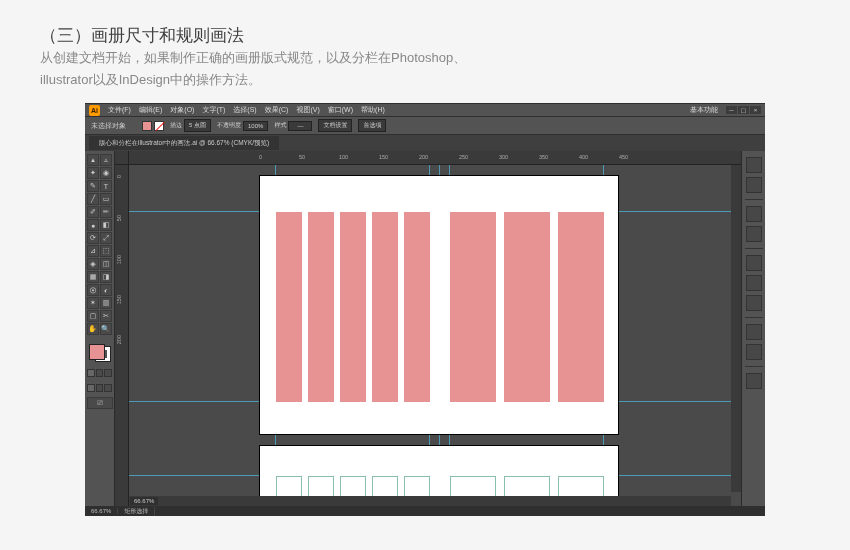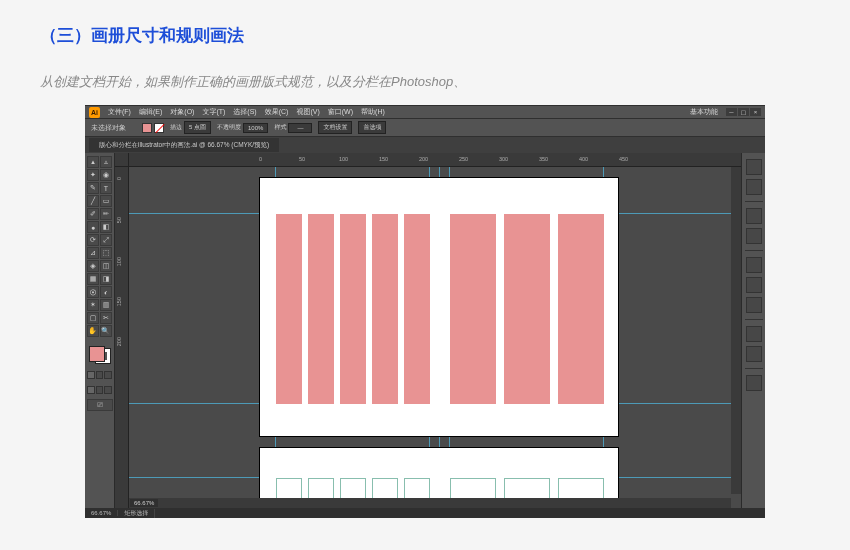--- a/index.html
+++ b/index.html
@@ -1,19 +1,19 @@
 <!DOCTYPE html>
 <html><head>
 <meta charset="utf-8">
 <style>
   * { margin: 0; padding: 0; box-sizing: border-box; }
   body { width: 850px; height: 550px; background: #f5f5f5; font-family: "Microsoft YaHei", Arial, sans-serif; overflow: hidden; }
   .page { padding: 24px 40px; }
-  .heading { font-size: 17px; color: #1d4ed8; margin-bottom: 24px; font-weight: bold; }
-  .desc { font-size: 13px; color: #888; line-height: 1.7; margin-bottom: 12px; font-style: italic; }
+  .heading { font-size: 17px; color: #404040; margin-bottom: 0; font-weight: normal; }
+  .desc { font-size: 13px; color: #888; line-height: 1.7; margin-bottom: 12px; }
   .ai-window { width: 680px; height: 413px; margin: 0 auto; background: #4a4a4a; position: relative; overflow: hidden; }
   .menubar { height: 14px; background: #535353; border-top: 1px solid #2f2f2f; border-bottom: 1px solid #2f2f2f; display: flex; align-items: center; padding: 0 4px; gap: 8px; }
   .ai-logo { width: 11px; height: 11px; background: #ff9a00; border-radius: 2px; display: flex; align-items: center; justify-content: center; font-size: 7px; color: #3a1e00; font-weight: bold; }
   .menu-item { font-size: 7px; color: #d8d8d8; }
   .menu-spacer { flex: 1; }
   .win-btns { display: flex; gap: 1px; }
   .win-btn { width: 11px; height: 8px; background: #3c3c3c; font-size: 6px; color: #ccc; display: flex; align-items: center; justify-content: center; }
   .ctrlbar { height: 18px; background: #535353; border-bottom: 1px solid #2f2f2f; display: flex; align-items: center; padding: 0 6px; gap: 6px; }
   .noselect { font-size: 7px; color: #ccc; }
   .swatches { display: flex; gap: 2px; margin-left: 10px; }
@@ -60,20 +60,21 @@
   .status-seg { font-size: 6px; color: #bbb; padding: 0 6px; border-right: 1px solid #444; }
   .watermark { position: absolute; left: 50%; bottom: 56px; transform: translateX(-50%); font-size: 16px; color: rgba(180,180,180,.55); letter-spacing: 1px; z-index: 99; font-family: Arial,sans-serif; }
 </style>
 </head>
 <body>
 
 <div class="page">
   <h2 class="heading">（三）画册尺寸和规则画法</h2>
   <div class="desc">
     <span>从创建文档开始，如果制作正确的画册版式规范，以及分栏在Photoshop、</span><br>
+    <span>illustrator以及InDesign中的操作方法。</span>
   </div>
 
   <div class="ai-window">
 
     <div class="menubar">
       <span class="ai-logo">Ai</span>
       <span class="menu-item">文件(F)</span>
       <span class="menu-item">编辑(E)</span>
       <span class="menu-item">对象(O)</span>
       <span class="menu-item">文字(T)</span>

